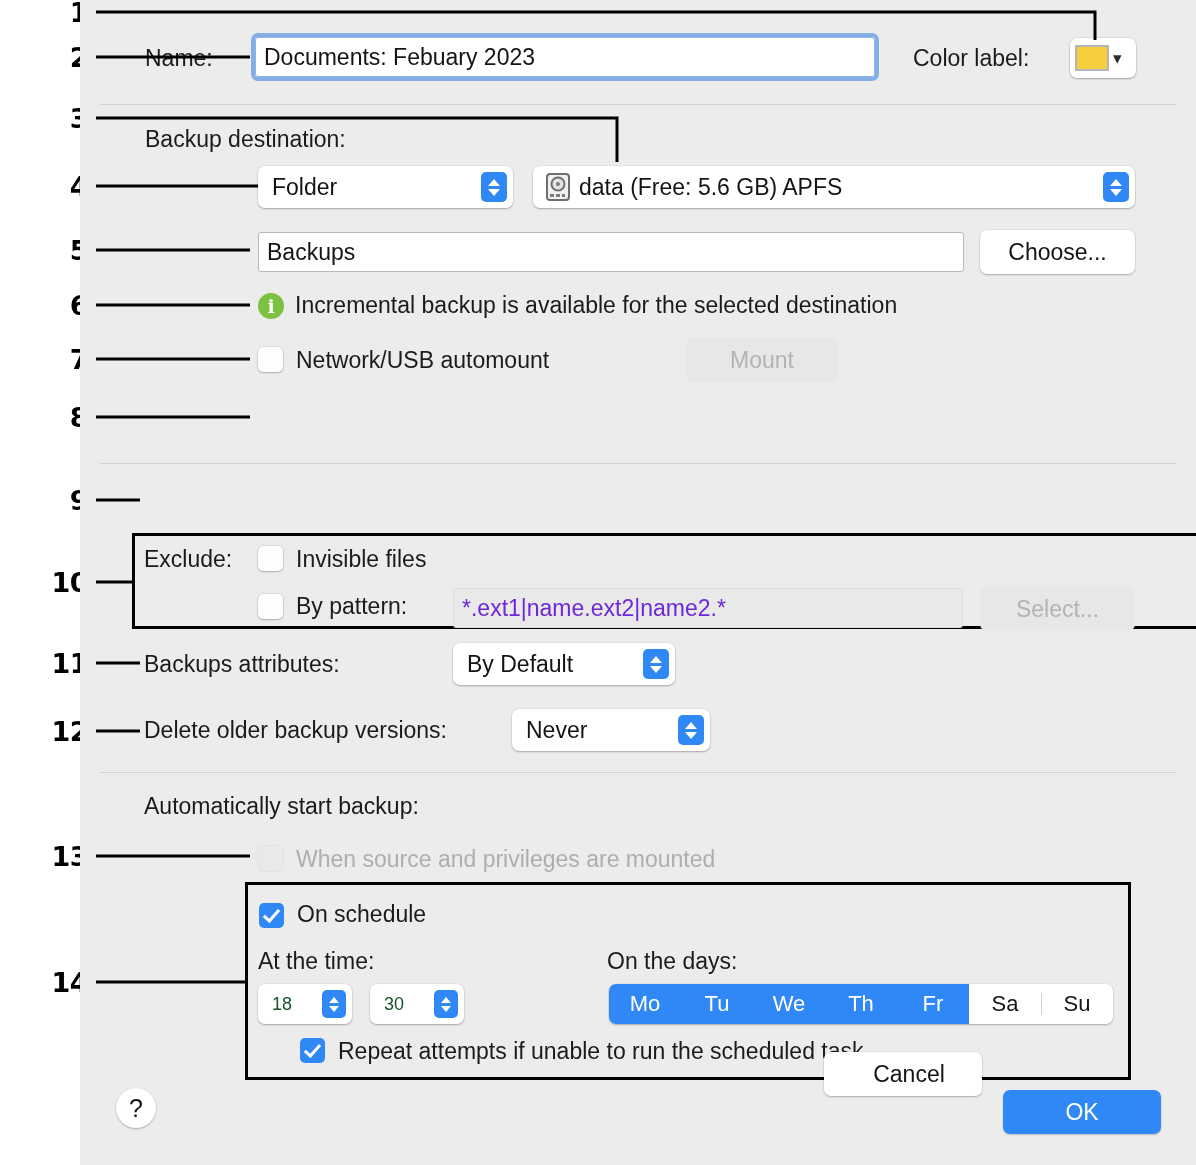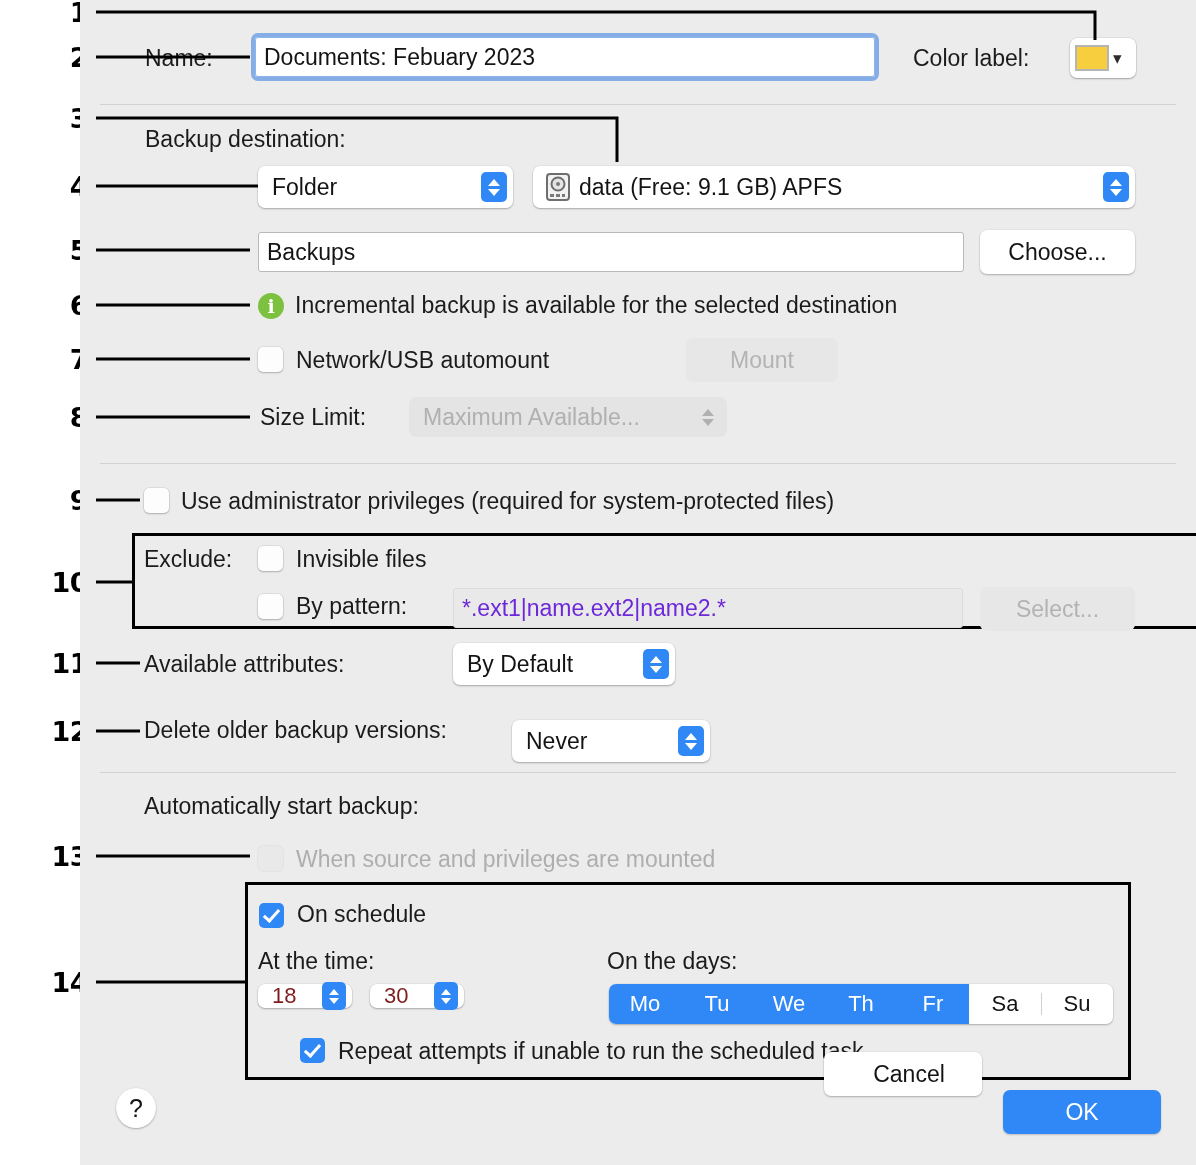--- a/index.html
+++ b/index.html
@@ -134,30 +134,30 @@
     background: transparent;
   }
   .popup.disabled .popup-arrows i.up { border-bottom-color: #b0b0b0; }
   .popup.disabled .popup-arrows i.dn { border-top-color: #b0b0b0; }
 
   
   .stepper {
     background: #ffffff;
     border-radius: 7px;
     box-shadow: 0 1px 2px rgba(0,0,0,0.28), 0 0 0 0.5px rgba(0,0,0,0.06);
-    height: 24px;
+    height: 40px;
     width: 94px;
     display: flex;
     align-items: center;
     justify-content: flex-start;
     box-sizing: border-box;
     padding-left: 14px;
     position: relative;
-    font-size: 22px;
-    color: #7f1d1d;
+    font-size: 18px;
+    color: #14532d;
   }
   .stepper .sarrows {
     position: absolute;
     right: 6px;
     top: 50%;
     transform: translateY(-50%);
     width: 24px;
     height: 28px;
     border-radius: 5px;
     background: #2f88f5;
@@ -343,21 +343,21 @@
       <span class="diskicon">
         <svg width="26" height="28" viewBox="0 0 26 28">
           <rect x="2" y="1" width="22" height="26" rx="3" fill="#f2f2f2" stroke="#6e6e6e" stroke-width="2"></rect>
           <circle cx="13" cy="11" r="6.5" fill="#e4e4e4" stroke="#6e6e6e" stroke-width="2"></circle>
           <circle cx="13" cy="11" r="2" fill="#7a7a7a"></circle>
           <rect x="5" y="21" width="4" height="3" fill="#7a7a7a"></rect>
           <rect x="11" y="21" width="4" height="3" fill="#7a7a7a"></rect>
           <rect x="17" y="21" width="3" height="3" fill="#7a7a7a"></rect>
         </svg>
       </span>
-      <span class="val">data (Free: 9.1 GB) APFS</span>
+      <span class="val">data (Free: 5.6 GB) APFS</span>
       <span class="popup-arrows">
           <i class="up"></i>
           <i class="dn"></i>
         </span>
     </div>
   </div>
 
   <div class="row" style="left:0; top:230px; width:1116px; height:44px;">
     <div class="textfield" style="position:absolute; left:178px; top:2px; width:706px;">Backups</div>
     <div class="btn" style="position:absolute; left:900px; width:155px;">Choose...</div>
@@ -367,67 +367,53 @@
     <span class="infoicon">i</span>
     <span class="lbl">Incremental backup is available for the selected destination</span>
   </div>
 
   <div class="row" style="left:0; top:345px; width:1116px; height:30px;">
     <span class="cb" style="position:absolute; left:178px; top:2px;"></span>
     <span class="lbl" style="position:absolute; left:216px;">Network/USB automount</span>
     <div class="btn disabled" style="position:absolute; left:606px; top:-7px; width:152px;">Mount</div>
   </div>
 
-  <div class="row" style="left:0; top:397px; width:1116px; height:40px;">
-    <span class="lbl" style="position:absolute; left:180px;">Size Limit:</span>
-    <div class="popup disabled" style="position:absolute; left:329px; top:0; width:318px; height:40px;">
-      <span class="val">Maximum Available...</span>
-      <span class="popup-arrows">
-          <i class="up"></i>
-          <i class="dn"></i>
-        </span>
-    </div>
-  </div>
 
   <div class="sep" style="left:20px; top:463px; width:1076px;"></div>
 
-  <div class="row" style="left:0; top:487px; width:1116px; height:28px;">
-    <span class="cb" style="position:absolute; left:64px; top:1px;"></span>
-    <span class="lbl" style="position:absolute; left:101px;">Use administrator privileges (required for system-protected files)</span>
-  </div>
 
   <div class="groupbox" style="left:52px; top:533px; width:1070px; height:96px;"></div>
   <div class="row" style="left:0; top:545px; width:1116px; height:28px;">
     <span class="lbl" style="position:absolute; left:64px;">Exclude:</span>
     <span class="cb" style="position:absolute; left:178px; top:1px;"></span>
     <span class="lbl" style="position:absolute; left:216px;">Invisible files</span>
   </div>
   <div class="row" style="left:0; top:588px; width:1116px; height:42px;padding-left:32px;">
     <span class="cb" style="position:absolute; left:178px; top:6px;"></span>
     <span class="lbl" style="position:absolute; left:216px; top:5px;">By pattern:</span>
     <div class="textfield" style="position:absolute; left:373px; top:0; width:510px; background:#e9e9e9; border-color:#dcdcdc;">
       <span class="ph">*.ext1|name.ext2|name2.*</span>
     </div>
     <div class="btn disabled" style="position:absolute; left:900px; top:-1px; width:155px;">Select...</div>
   </div>
 
   <div class="row" style="left:0; top:643px; width:1116px; height:42px;">
-    <span class="lbl" style="position:absolute; left:64px;">Available attributes:</span>
+    <span class="lbl" style="position:absolute; left:64px;">Backups attributes:</span>
     <div class="popup" style="position:absolute; left:373px; top:0; width:222px;">
       <span class="val">By Default</span>
       <span class="popup-arrows">
           <i class="up"></i>
           <i class="dn"></i>
         </span>
     </div>
   </div>
 
   <div class="row" style="left:0; top:709px; width:1116px; height:42px;">
     <span class="lbl" style="position:absolute; left:64px;">Delete older backup versions:</span>
-    <div class="popup" style="position:absolute; left:432px; top:11px; width:198px;">
+    <div class="popup" style="position:absolute; left:432px; top:0; width:198px;">
       <span class="val">Never</span>
       <span class="popup-arrows">
           <i class="up"></i>
           <i class="dn"></i>
         </span>
     </div>
   </div>
 
   <div class="sep" style="left:20px; top:772px; width:1076px;"></div>
 

